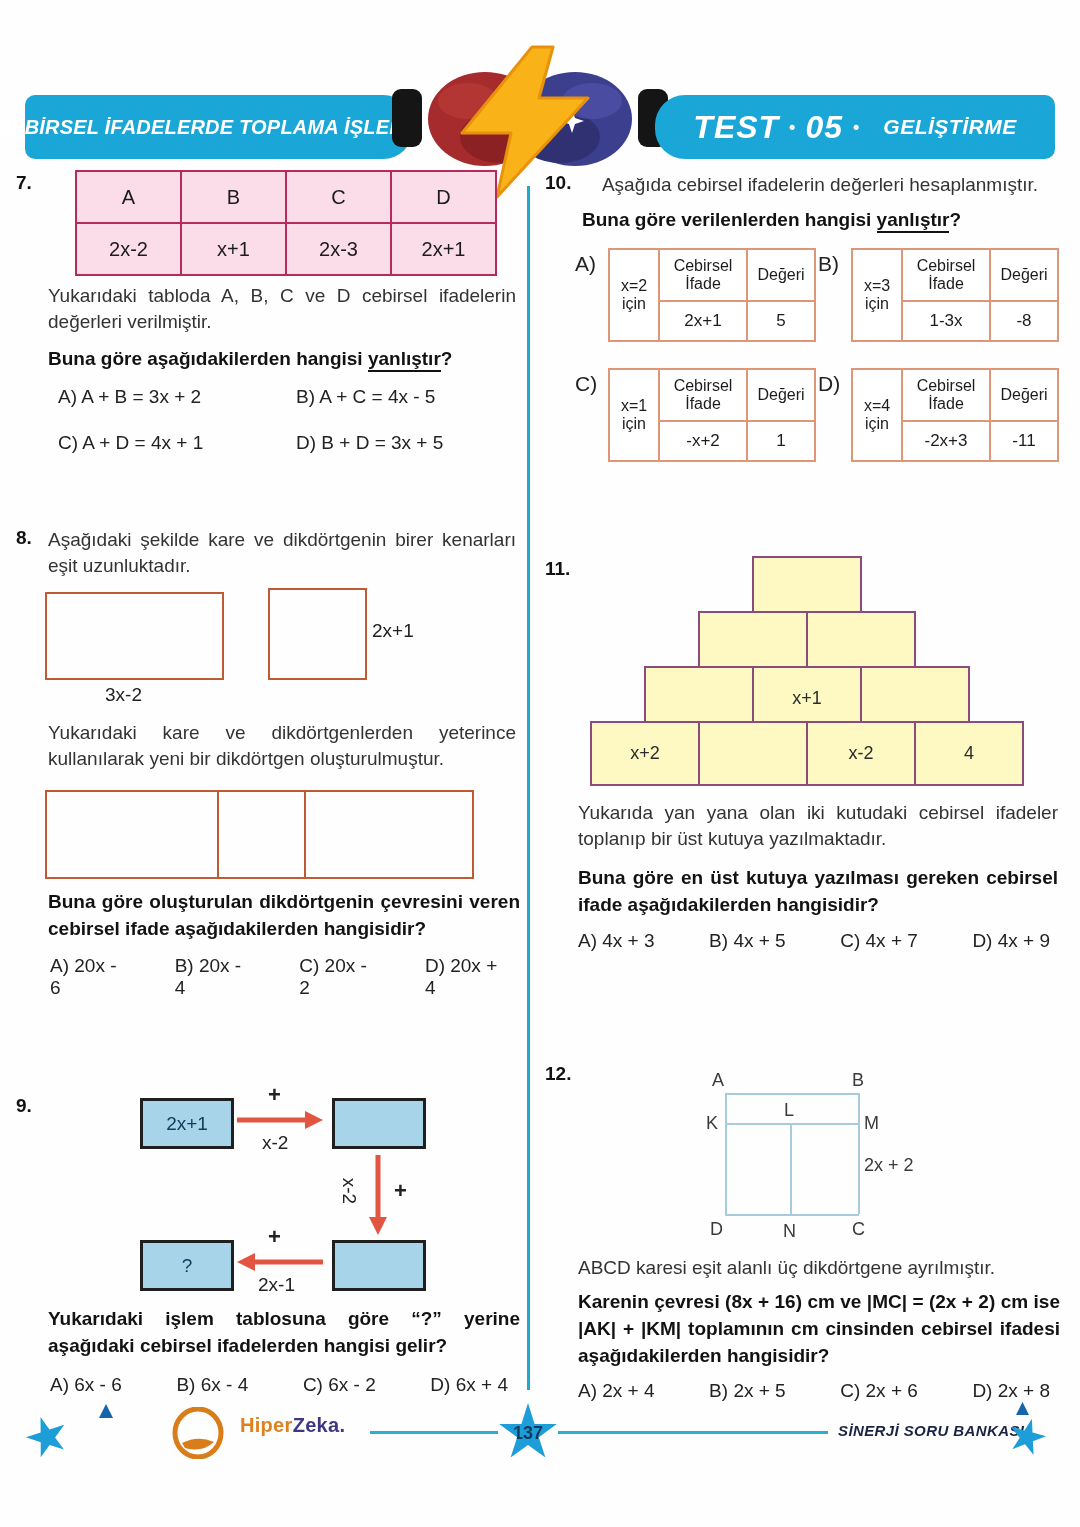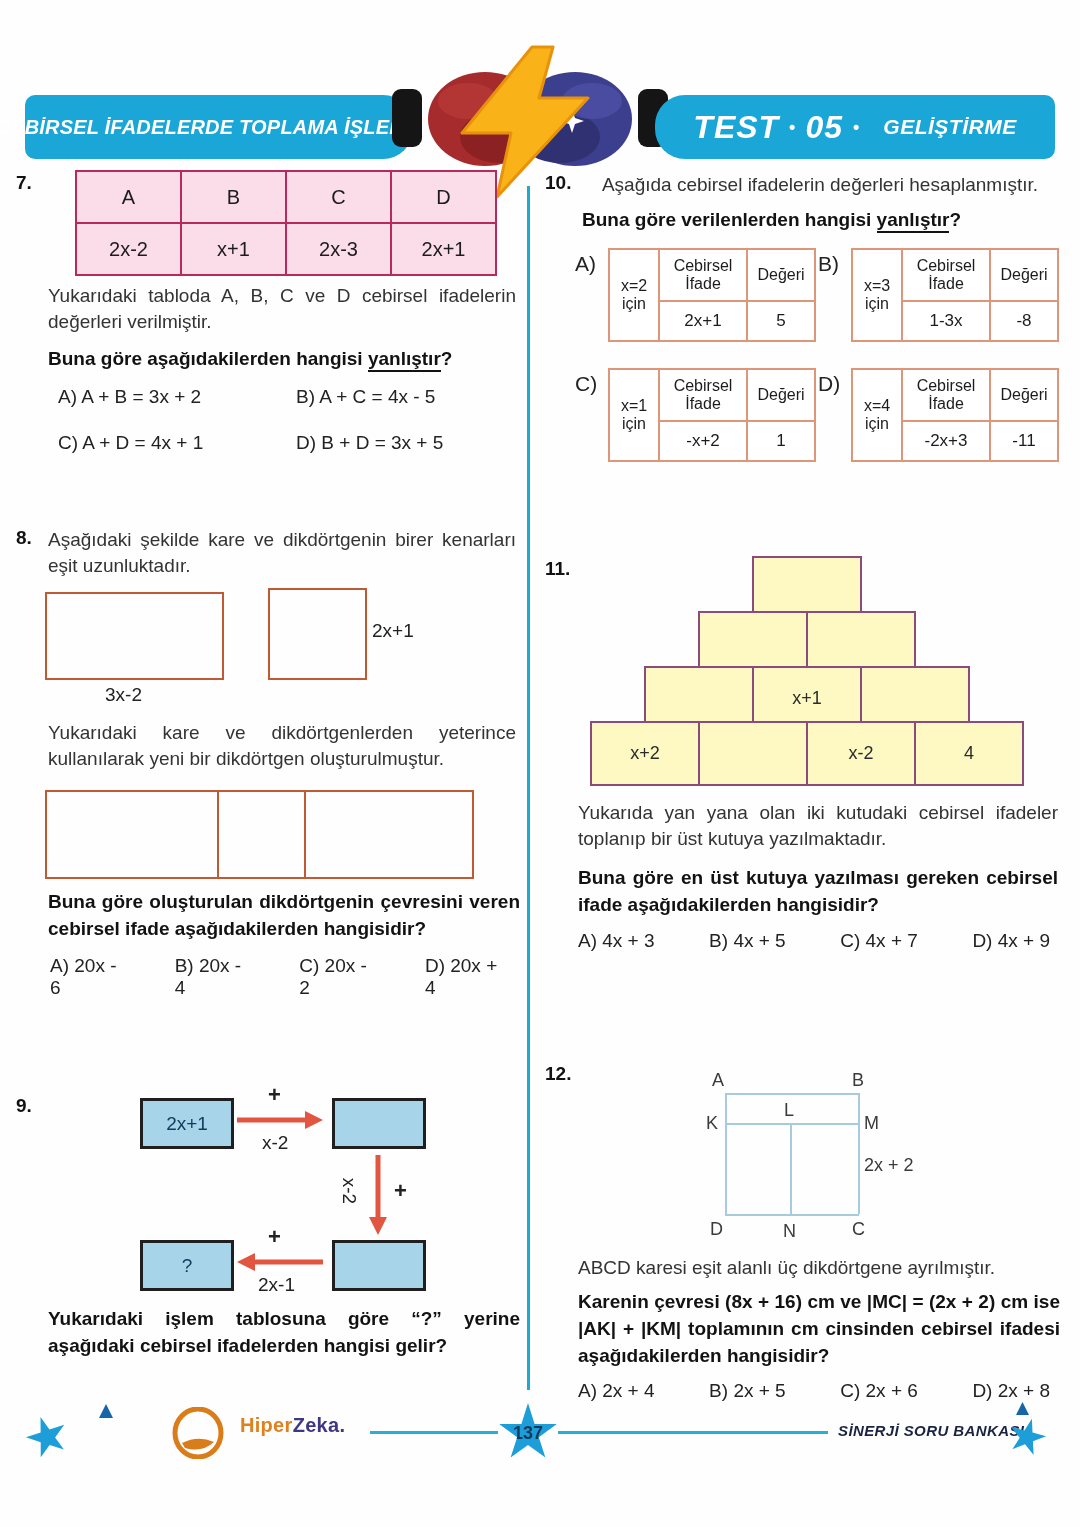--- a/index.html
+++ b/index.html
@@ -164,20 +164,26 @@
   </svg>
   <div class="arr-label vtext" style="left:336px;top:1180px;">x-2</div>
   <div class="arr-label plus" style="left:394px;top:1178px;">+</div>
   <svg style="position:absolute;left:237px;top:1252px;" width="86" height="20">
     <line x1="86" y1="10" x2="16" y2="10" stroke="#E25540" stroke-width="5"></line>
     <polygon points="18,1 0,10 18,19" fill="#E25540"></polygon>
   </svg>
   <div class="arr-label plus" style="left:268px;top:1224px;">+</div>
   <div class="arr-label" style="left:258px;top:1274px;">2x-1</div>
   <div class="boldq" style="left:48px;top:1305px;width:472px;">Yukarıdaki işlem tablosuna göre “?” yerine aşağıdaki cebirsel ifadelerden hangisi gelir?</div>
+  <div class="optrow" style="left:50px;top:1374px;width:458px;">
+    <span>A) 6x - 6</span>
+    <span>B) 6x - 4</span>
+    <span>C) 6x - 2</span>
+    <span>D) 6x + 4</span>
+  </div>
 
   <div class="qnum" style="left:545px;top:172px;">10.</div>
   <div class="para" style="left:582px;top:172px;width:476px;text-align:center;">Aşağıda cebirsel ifadelerin değerleri hesaplanmıştır.</div>
   <div class="boldq" style="left:582px;top:206px;width:476px;text-align:left;">
     <span>Buna göre verilenlerden hangisi </span><span class="uline">yanlıştır</span><span>?</span>
   </div>
 
   <div class="tletter" style="left:575px;top:252px;">A)</div>
   <table class="t10" style="left:608px;top:248px;">
     <tbody>

